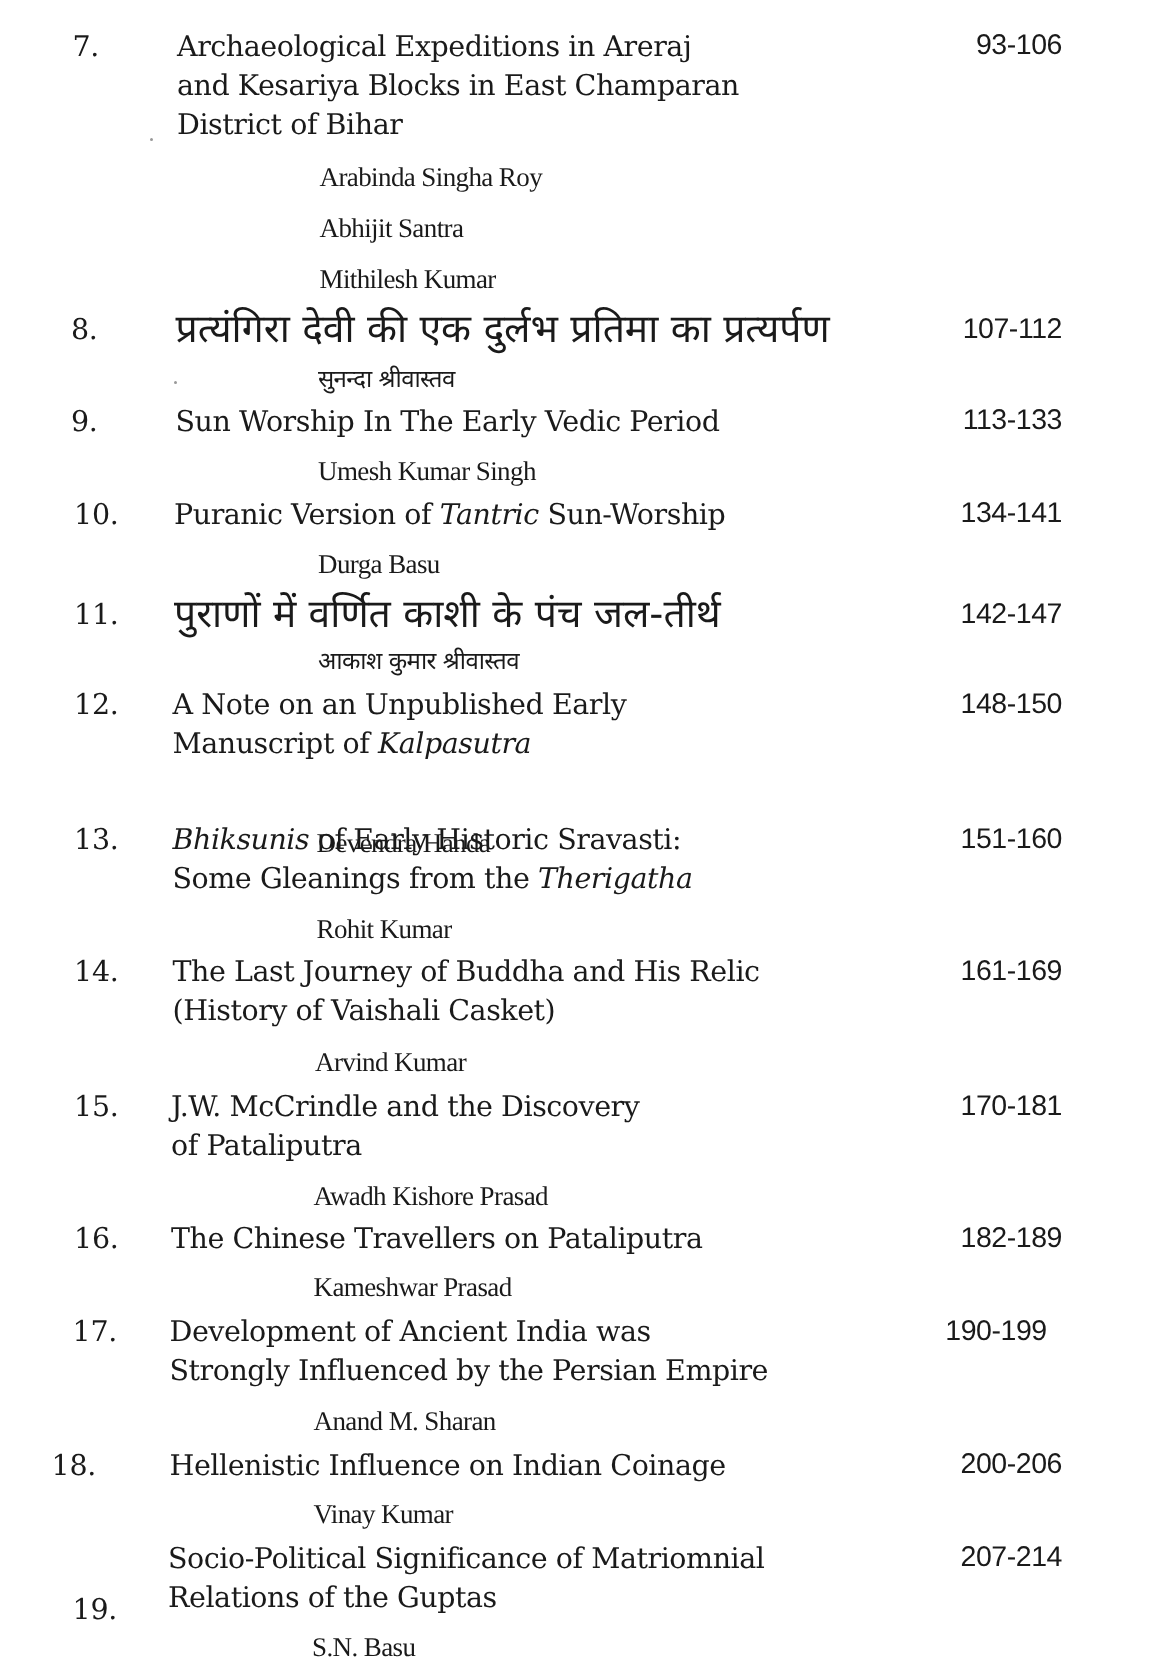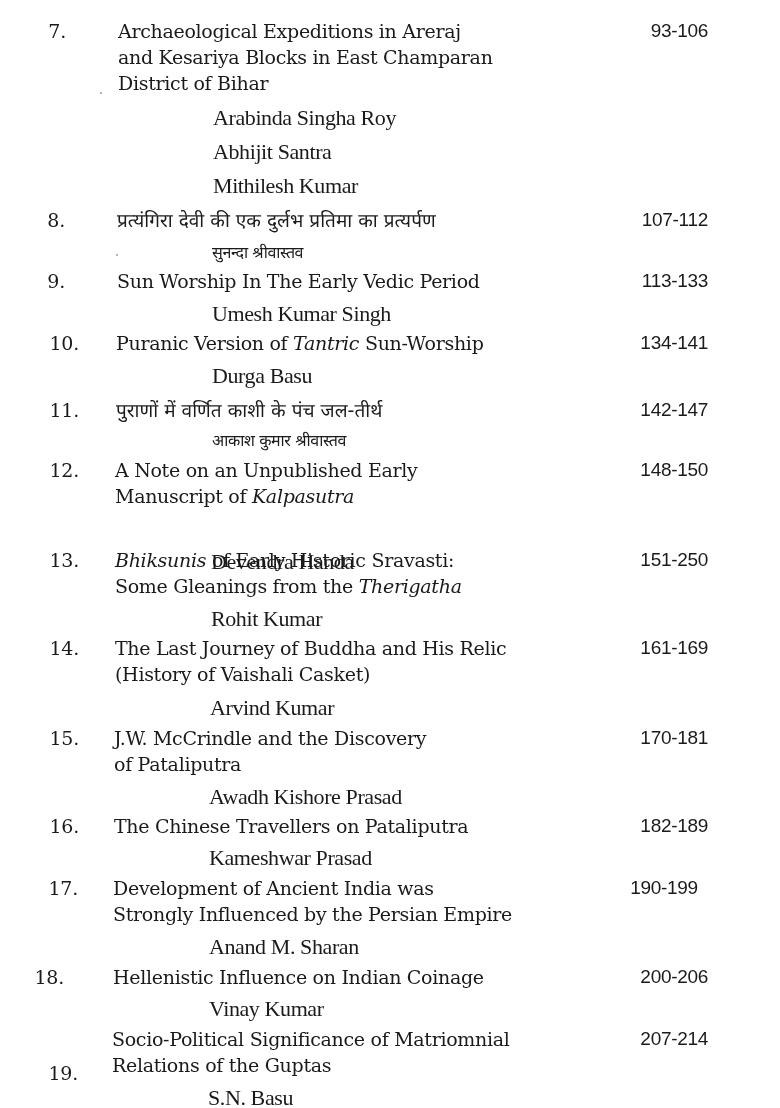--- a/index.html
+++ b/index.html
@@ -22,24 +22,24 @@
     position:absolute; font-size:19px; line-height:26px; letter-spacing:-0.3px;
     white-space:nowrap;
   }
   .title em { font-style:italic; }
   .pages {
     position:absolute; left:620px; width:88px; text-align:right;
     font-family:"Liberation Sans", sans-serif; font-size:19px; line-height:26px;
     letter-spacing:-0.3px;
   }
   .author {
-    position:absolute; font-family:"Liberation Serif", serif; font-size:22px;
+    position:absolute; font-family:"Liberation Serif", serif; font-size:18px;
     line-height:22px; letter-spacing:-0.4px; white-space:nowrap;
   }
-  .hindi { font-family:"DejaVu Sans", sans-serif; font-size:19px; letter-spacing:0; }
+  .hindi { font-family:"DejaVu Sans", sans-serif; font-size:26px; letter-spacing:0; }
   .hindi-author { font-family:"DejaVu Sans", sans-serif; font-size:16px; }
   .speck { position:absolute; width:2px; height:2px; background:#999; border-radius:1px; }
 </style>
 </head>
 <body>
 
 <div>
   <div class="header-fragment">·······</div>
   <div id="entries">
       <div class="entry">
@@ -80,21 +80,21 @@
         <div class="num" style="left: 39px; top: 457px;">12.</div>
         <div class="title" style="left: 115px; top: 457px;"><span>A Note on an Unpublished Early</span></div>
         <div class="title" style="left: 115px; top: 483px;"><span>Manuscript of </span><em>Kalpasutra</em></div>
         <div class="pages" style="top: 457px;">148-150</div>
         <div class="author" style="left: 211px; top: 519px; margin-top: 32px;">Devendra Handa</div>
       </div>
       <div class="entry">
         <div class="num" style="left: 39px; top: 547px;">13.</div>
         <div class="title" style="left: 115px; top: 547px;"><em>Bhiksunis</em><span> of Early Historic Sravasti:</span></div>
         <div class="title" style="left: 115px; top: 573px;"><span>Some Gleanings from the </span><em>Therigatha</em></div>
-        <div class="pages" style="top: 547px;">151-250</div>
+        <div class="pages" style="top: 547px;">151-160</div>
         <div class="author" style="left: 211px; top: 608px;">Rohit Kumar</div>
       </div>
       <div class="entry">
         <div class="num" style="left: 39px; top: 635px;">14.</div>
         <div class="title" style="left: 115px; top: 635px;"><span>The Last Journey of Buddha and His Relic</span></div>
         <div class="title" style="left: 115px; top: 661px;"><span>(History of Vaishali Casket)</span></div>
         <div class="pages" style="top: 635px;">161-169</div>
         <div class="author" style="left: 210px; top: 697px;">Arvind Kumar</div>
       </div>
       <div class="entry">

